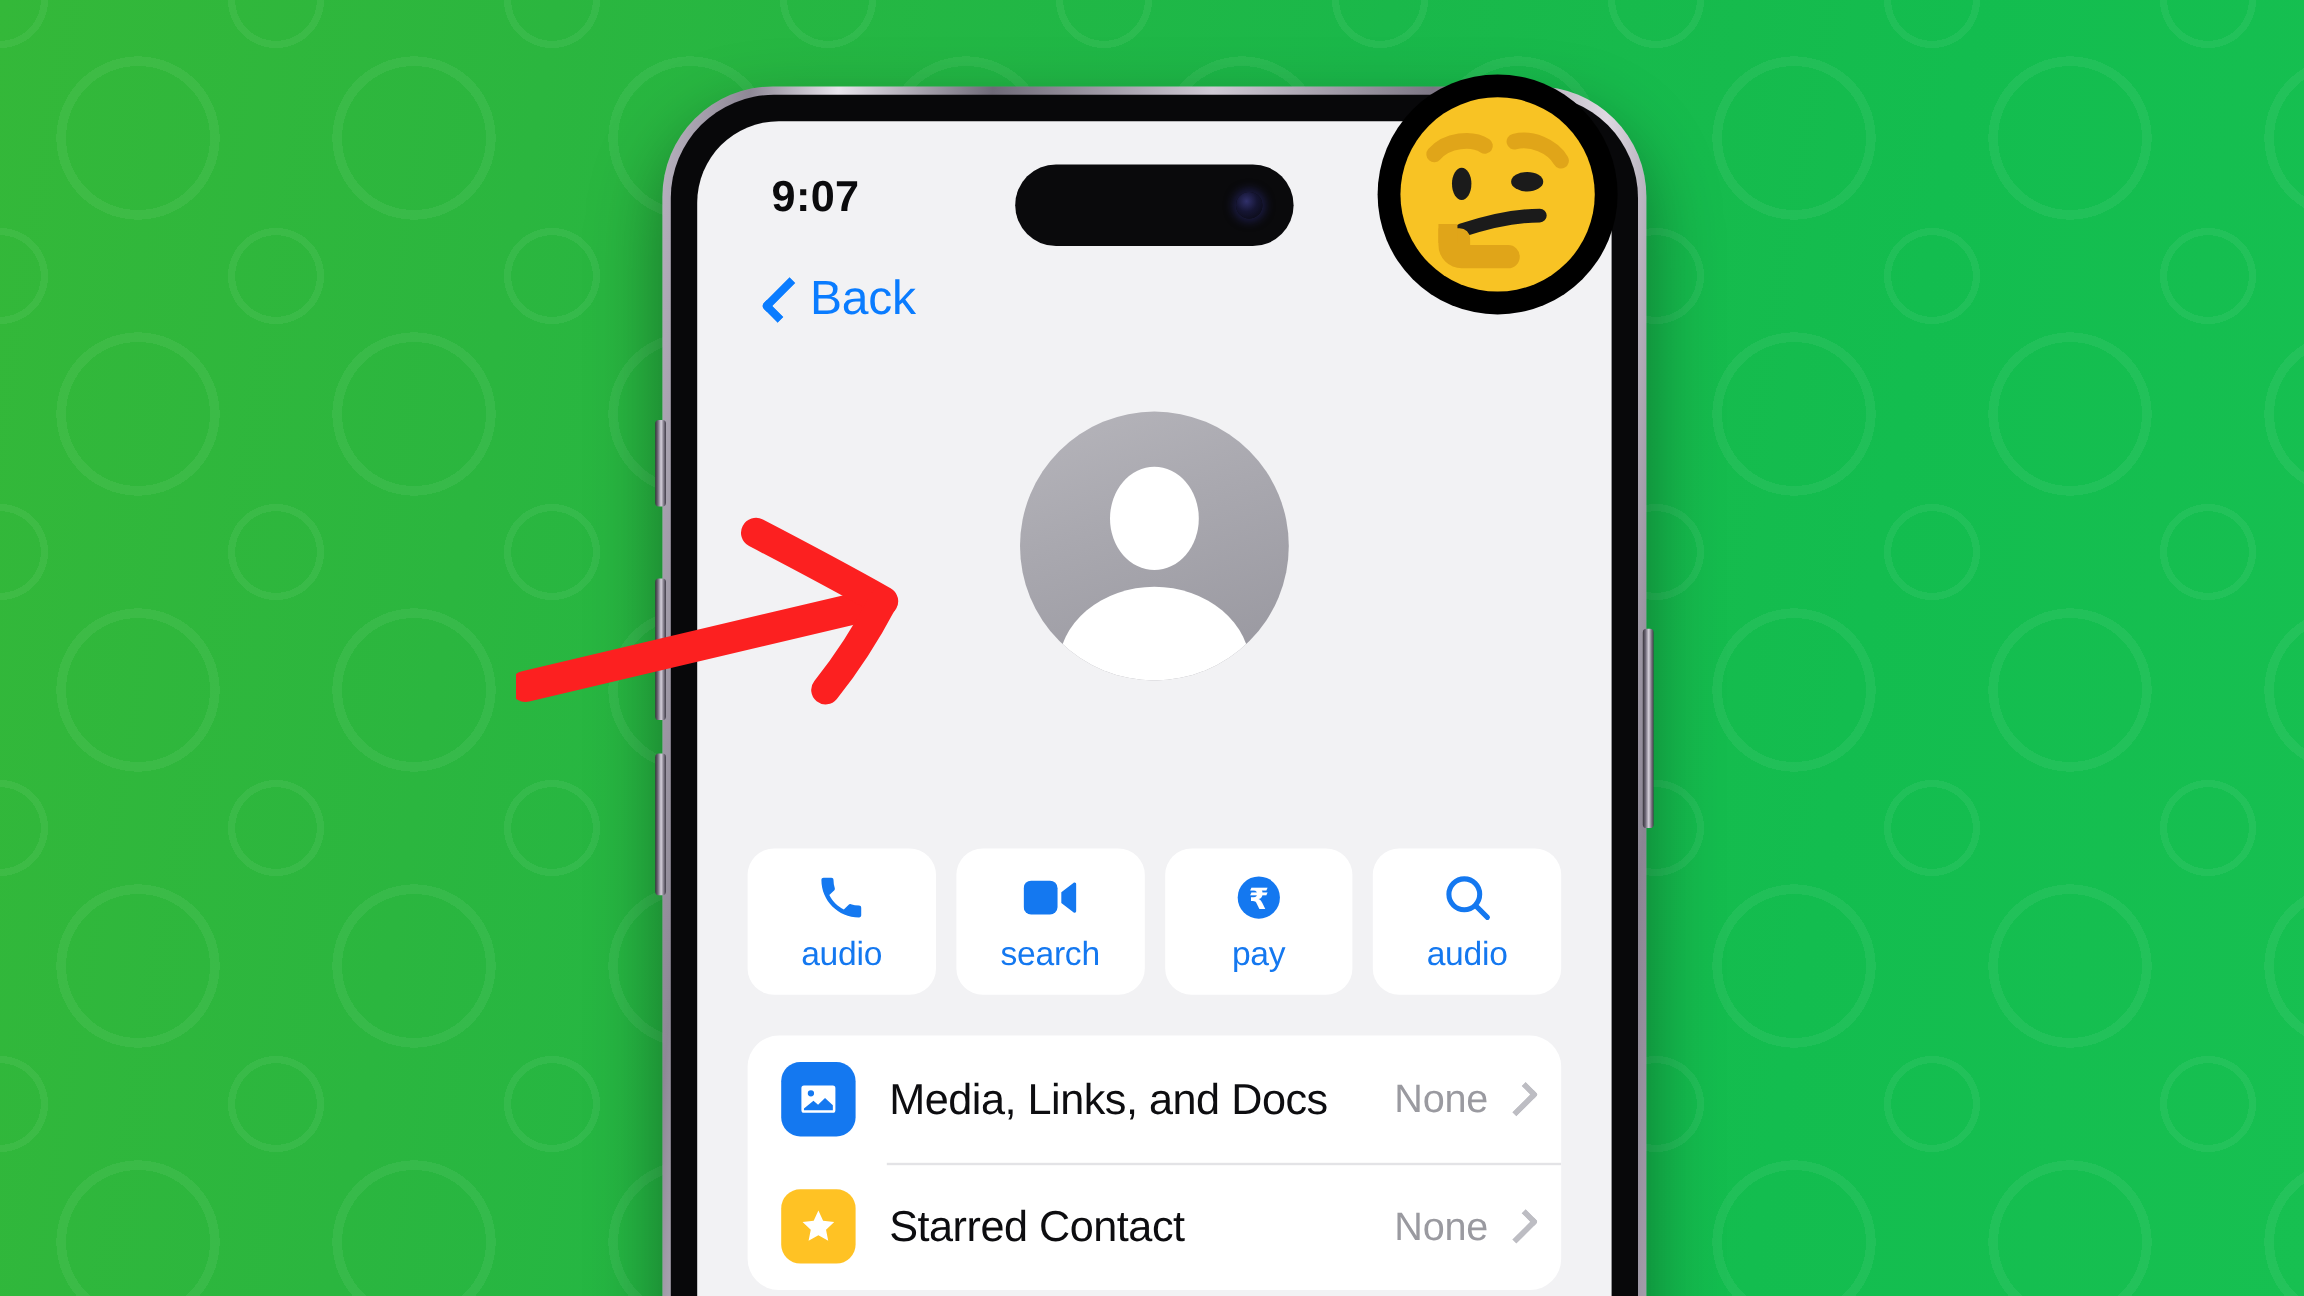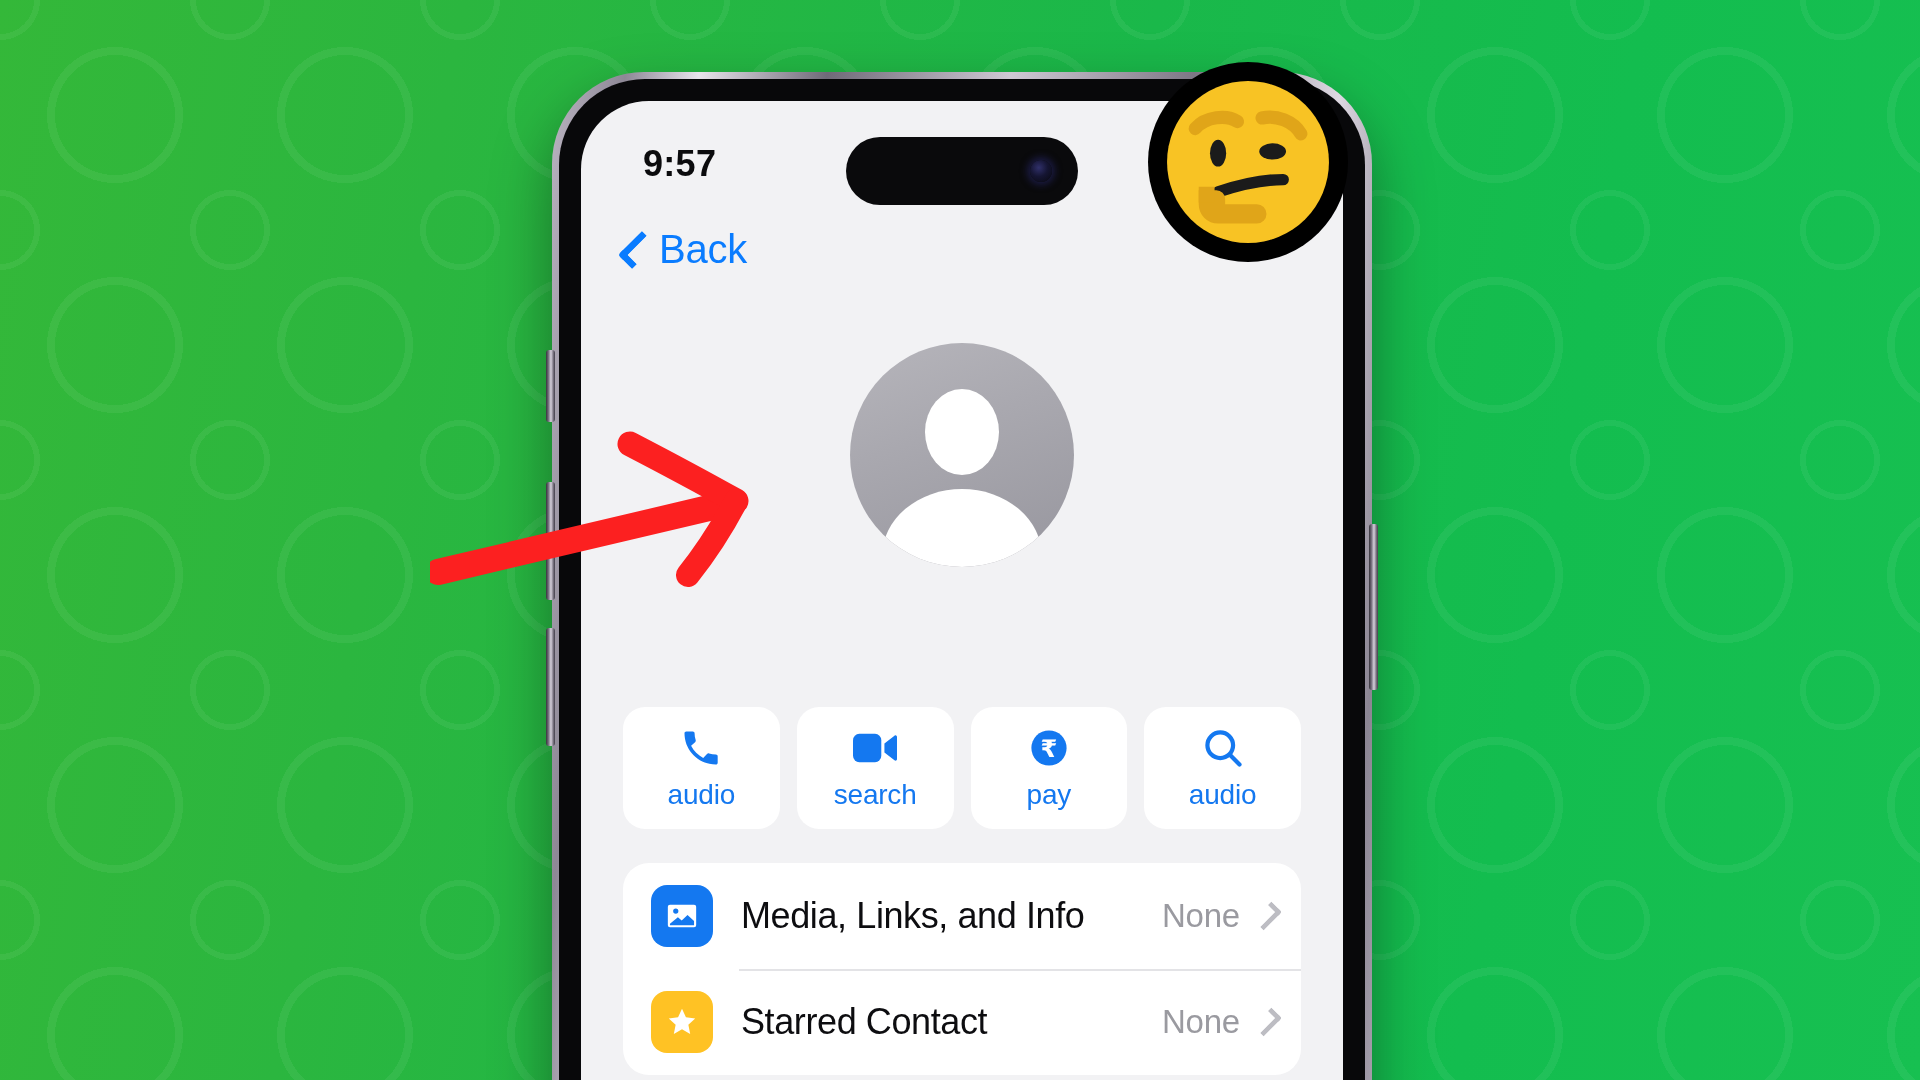--- a/index.html
+++ b/index.html
@@ -78,21 +78,21 @@
   .di-lens {
     position:absolute; right:26px; top:50%;
     transform:translateY(-50%);
     width:22px; height:22px; border-radius:50%;
     background:radial-gradient(circle at 40% 35%,#30306a 0%,#151533 45%,#08080f 100%);
     box-shadow:0 0 7px 3px rgba(40,40,110,.55);
   }
 
   
   .navbar {
-    position:absolute; left:0; top:112px; width:100%; height:92px;
+    position:absolute; left:16px; top:112px; width:100%; height:92px;
   }
   .back-btn {
     position:absolute; left:46px; top:14px;
     display:flex; align-items:center; gap:12px;
     cursor:pointer;
   }
   .chev-back {
     width:20px; height:34px;
     border-left:7px solid #0a7cff;
     border-bottom:7px solid #0a7cff;
@@ -222,21 +222,21 @@
 
     <div class="btn-side btn-left" style="top:278px;height:72px;"></div>
     <div class="btn-side btn-left" style="top:410px;height:118px;"></div>
     <div class="btn-side btn-left" style="top:556px;height:118px;"></div>
     <div class="btn-side btn-right" style="top:452px;height:166px;"></div>
 
     <div class="phone-body">
       <div class="phone-screen">
 
         <div class="statusbar">
-          <div class="status-time">9:57</div>
+          <div class="status-time">9:07</div>
           <div class="dynamic-island">
             <div class="di-lens"></div>
           </div>
         </div>
 
         <div class="navbar">
           <div class="back-btn">
             <span class="chev-back"></span>
             <span class="back-label">Back</span>
           </div>
@@ -293,21 +293,21 @@
         </div>
 
         <div class="list-card">
 
           <div class="list-row">
             <span class="row-icon" style="background:#1478f0;">
               <svg width="34" height="34" viewBox="0 0 24 24" fill="#ffffff">
                 <path d="M3.5 4h17A1.5 1.5 0 0 1 22 5.5v13a1.5 1.5 0 0 1-1.5 1.5h-17A1.5 1.5 0 0 1 2 18.5v-13A1.5 1.5 0 0 1 3.5 4zm0 14.5h17v-2.9l-4.6-4.3-4.1 3.9-2.7-2.3-5.6 4.6zM7.6 10.4a1.85 1.85 0 1 0 0-3.7 1.85 1.85 0 0 0 0 3.7z"></path>
               </svg>
             </span>
-            <span class="row-title">Media, Links, and Info</span>
+            <span class="row-title">Media, Links, and Docs</span>
             <span class="row-value">None</span>
             <span class="chev-right"></span>
           </div>
 
           <div class="list-row">
             <span class="row-sep"></span>
             <span class="row-icon" style="background:#ffc224;">
               <svg width="36" height="36" viewBox="0 0 24 24" fill="#ffffff">
                 <path d="M12 3.2l2.62 5.66 6.18.74-4.56 4.22 1.22 6.1L12 16.86l-5.46 3.06 1.22-6.1L3.2 9.6l6.18-.74z"></path>
               </svg>

